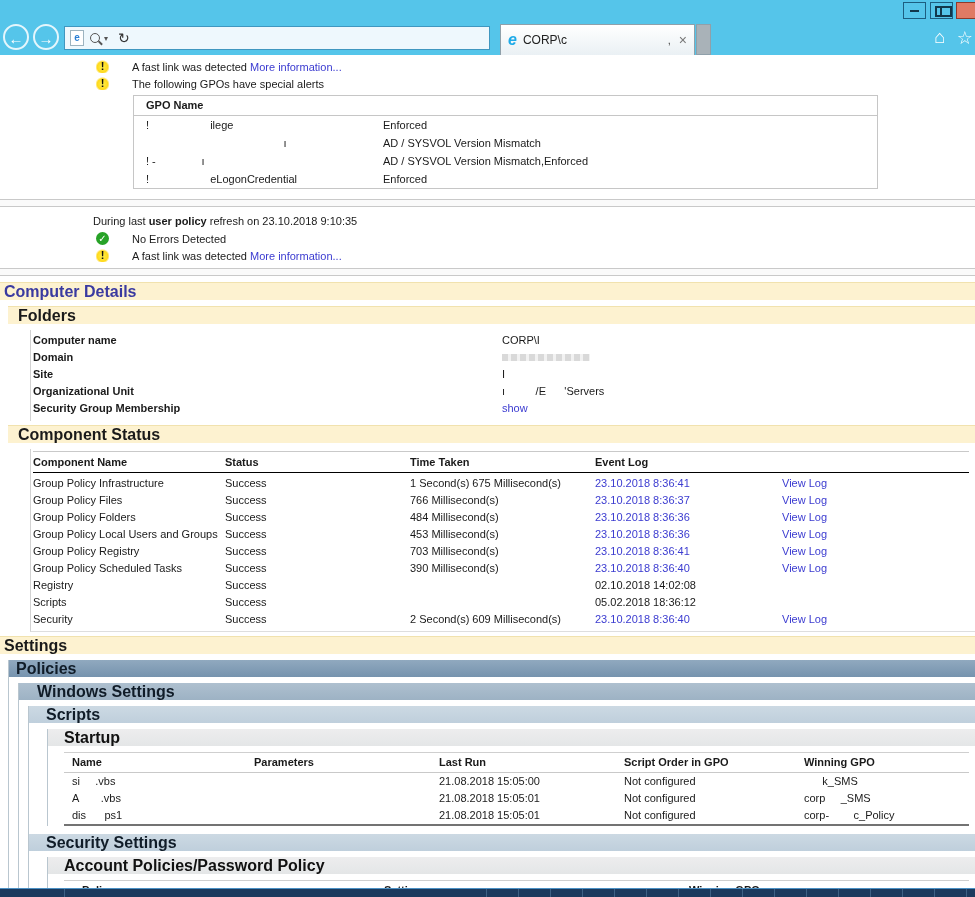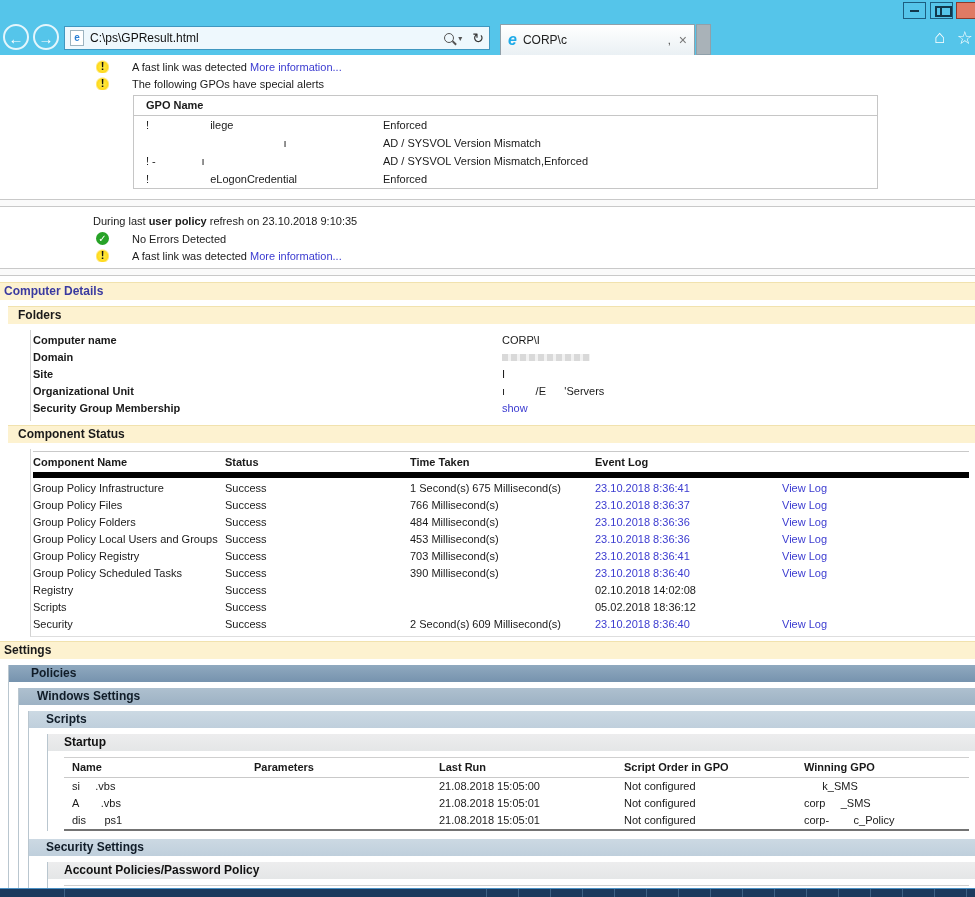--- a/index.html
+++ b/index.html
@@ -54,37 +54,37 @@
 
   .gpo-table{margin:3px 0 10px 133px;width:745px;border:1px solid #c6c6c6;box-sizing:border-box}
   .gpo-row{display:grid;grid-template-columns:237px 1fr;height:18px;line-height:18px;padding-left:12px}
   .gpo-head{font-weight:bold;border-bottom:1px solid #c6c6c6;height:19px;line-height:19px}
 
   .divider{height:6px;border-top:1px solid #c9c9c9;border-bottom:1px solid #c9c9c9;background:#fafafa;margin:4px 0 6px 0}
 
   .refresh-line{padding-left:93px;height:17px;line-height:17px}
   .refresh-line b{font-weight:bold}
 
-  .band{height:17px;line-height:17px;font-weight:bold;font-size:12px;margin-bottom:6px}
+  .band{height:17px;line-height:17px;font-weight:bold;font-size:16px;margin-bottom:6px}
   .band.yellow{background:#fdf2d0;border-top:1px solid #f1e2ae;padding-left:4px}
   .band.yellow.sub{padding-left:10px}
   .navy{color:#3a3aa0}
-  .band.b1{background:linear-gradient(#90a9bf,#7693ae);padding-left:22px;color:#101c28}
+  .band.b1{background:linear-gradient(#90a9bf,#7693ae);padding-left:7px;color:#101c28}
   .band.b2{background:linear-gradient(#aec0cf,#9db2c4);padding-left:18px;color:#101c28}
   .band.b3{background:linear-gradient(#ccd9e3,#bfcfdc);padding-left:17px;color:#101c28}
   .band.gray{background:linear-gradient(#ededee,#e4e6e7);padding-left:16px;color:#111}
 
   .iblock{margin-left:30px;border-left:1px solid #d2d2d2;padding:2px 6px 4px 2px;margin-bottom:4px}
   .grow{display:grid;grid-template-columns:469px 1fr;height:17px;line-height:17px}
   .grow .lab{font-weight:bold}
   .smudge{display:inline-block;width:88px;height:7px;margin-top:5px;
         background:repeating-linear-gradient(90deg,#d9d9d9 0 6px,#f2f2f2 6px 9px)}
 
   .ctable .trow{display:grid;grid-template-columns:192px 185px 185px 187px 1fr;height:17px;line-height:17px}
-  .ctable .thead{font-weight:bold;border-top:1px solid #c9c9c9;border-bottom:6px solid #000000;height:20px;line-height:20px;margin-bottom:2px}
+  .ctable .thead{font-weight:bold;border-top:1px solid #c9c9c9;border-bottom:1px solid #000000;height:20px;line-height:20px;margin-bottom:2px}
   .ctable{border-bottom:1px solid #dedede;padding-bottom:3px}
 
   .lvl{border-left:1px solid #b9c6cf}
   .lvl1{margin-left:8px}
   .lvl2{margin-left:9px}
   .lvl3{margin-left:9px}
   .lvl4{margin-left:18px}
 
   .stable{margin-left:16px;margin-right:6px;border-top:1px solid #cfcfcf;border-bottom:2px solid #737373;margin-bottom:8px}
   .stable .trow{display:grid;grid-template-columns:182px 185px 185px 180px 1fr;height:17px;line-height:17px;padding-left:8px}
@@ -111,21 +111,20 @@
       <span class="sq2"></span>
     </div>
   <div class="wb wb-close"></div>
 </div>
 
 <div class="toolbar">
   <div class="navbtn nav-back">←</div>
   <div class="navbtn nav-fwd">→</div>
   <div class="addressbar">
     <span class="page-icon">e</span>
-    <span class="addr-text">C:\ps\GPResult.html</span>
     <span class="addr-tools">
       <span class="mag"></span>
       <span class="caret">▾</span>
       <span class="refresh">↻</span>
     </span>
   </div>
   <div class="tab">
     <span class="ie-logo">e</span>
     <span class="tab-title">CORP\c</span>
     <span class="tab-suffix">,</span>

